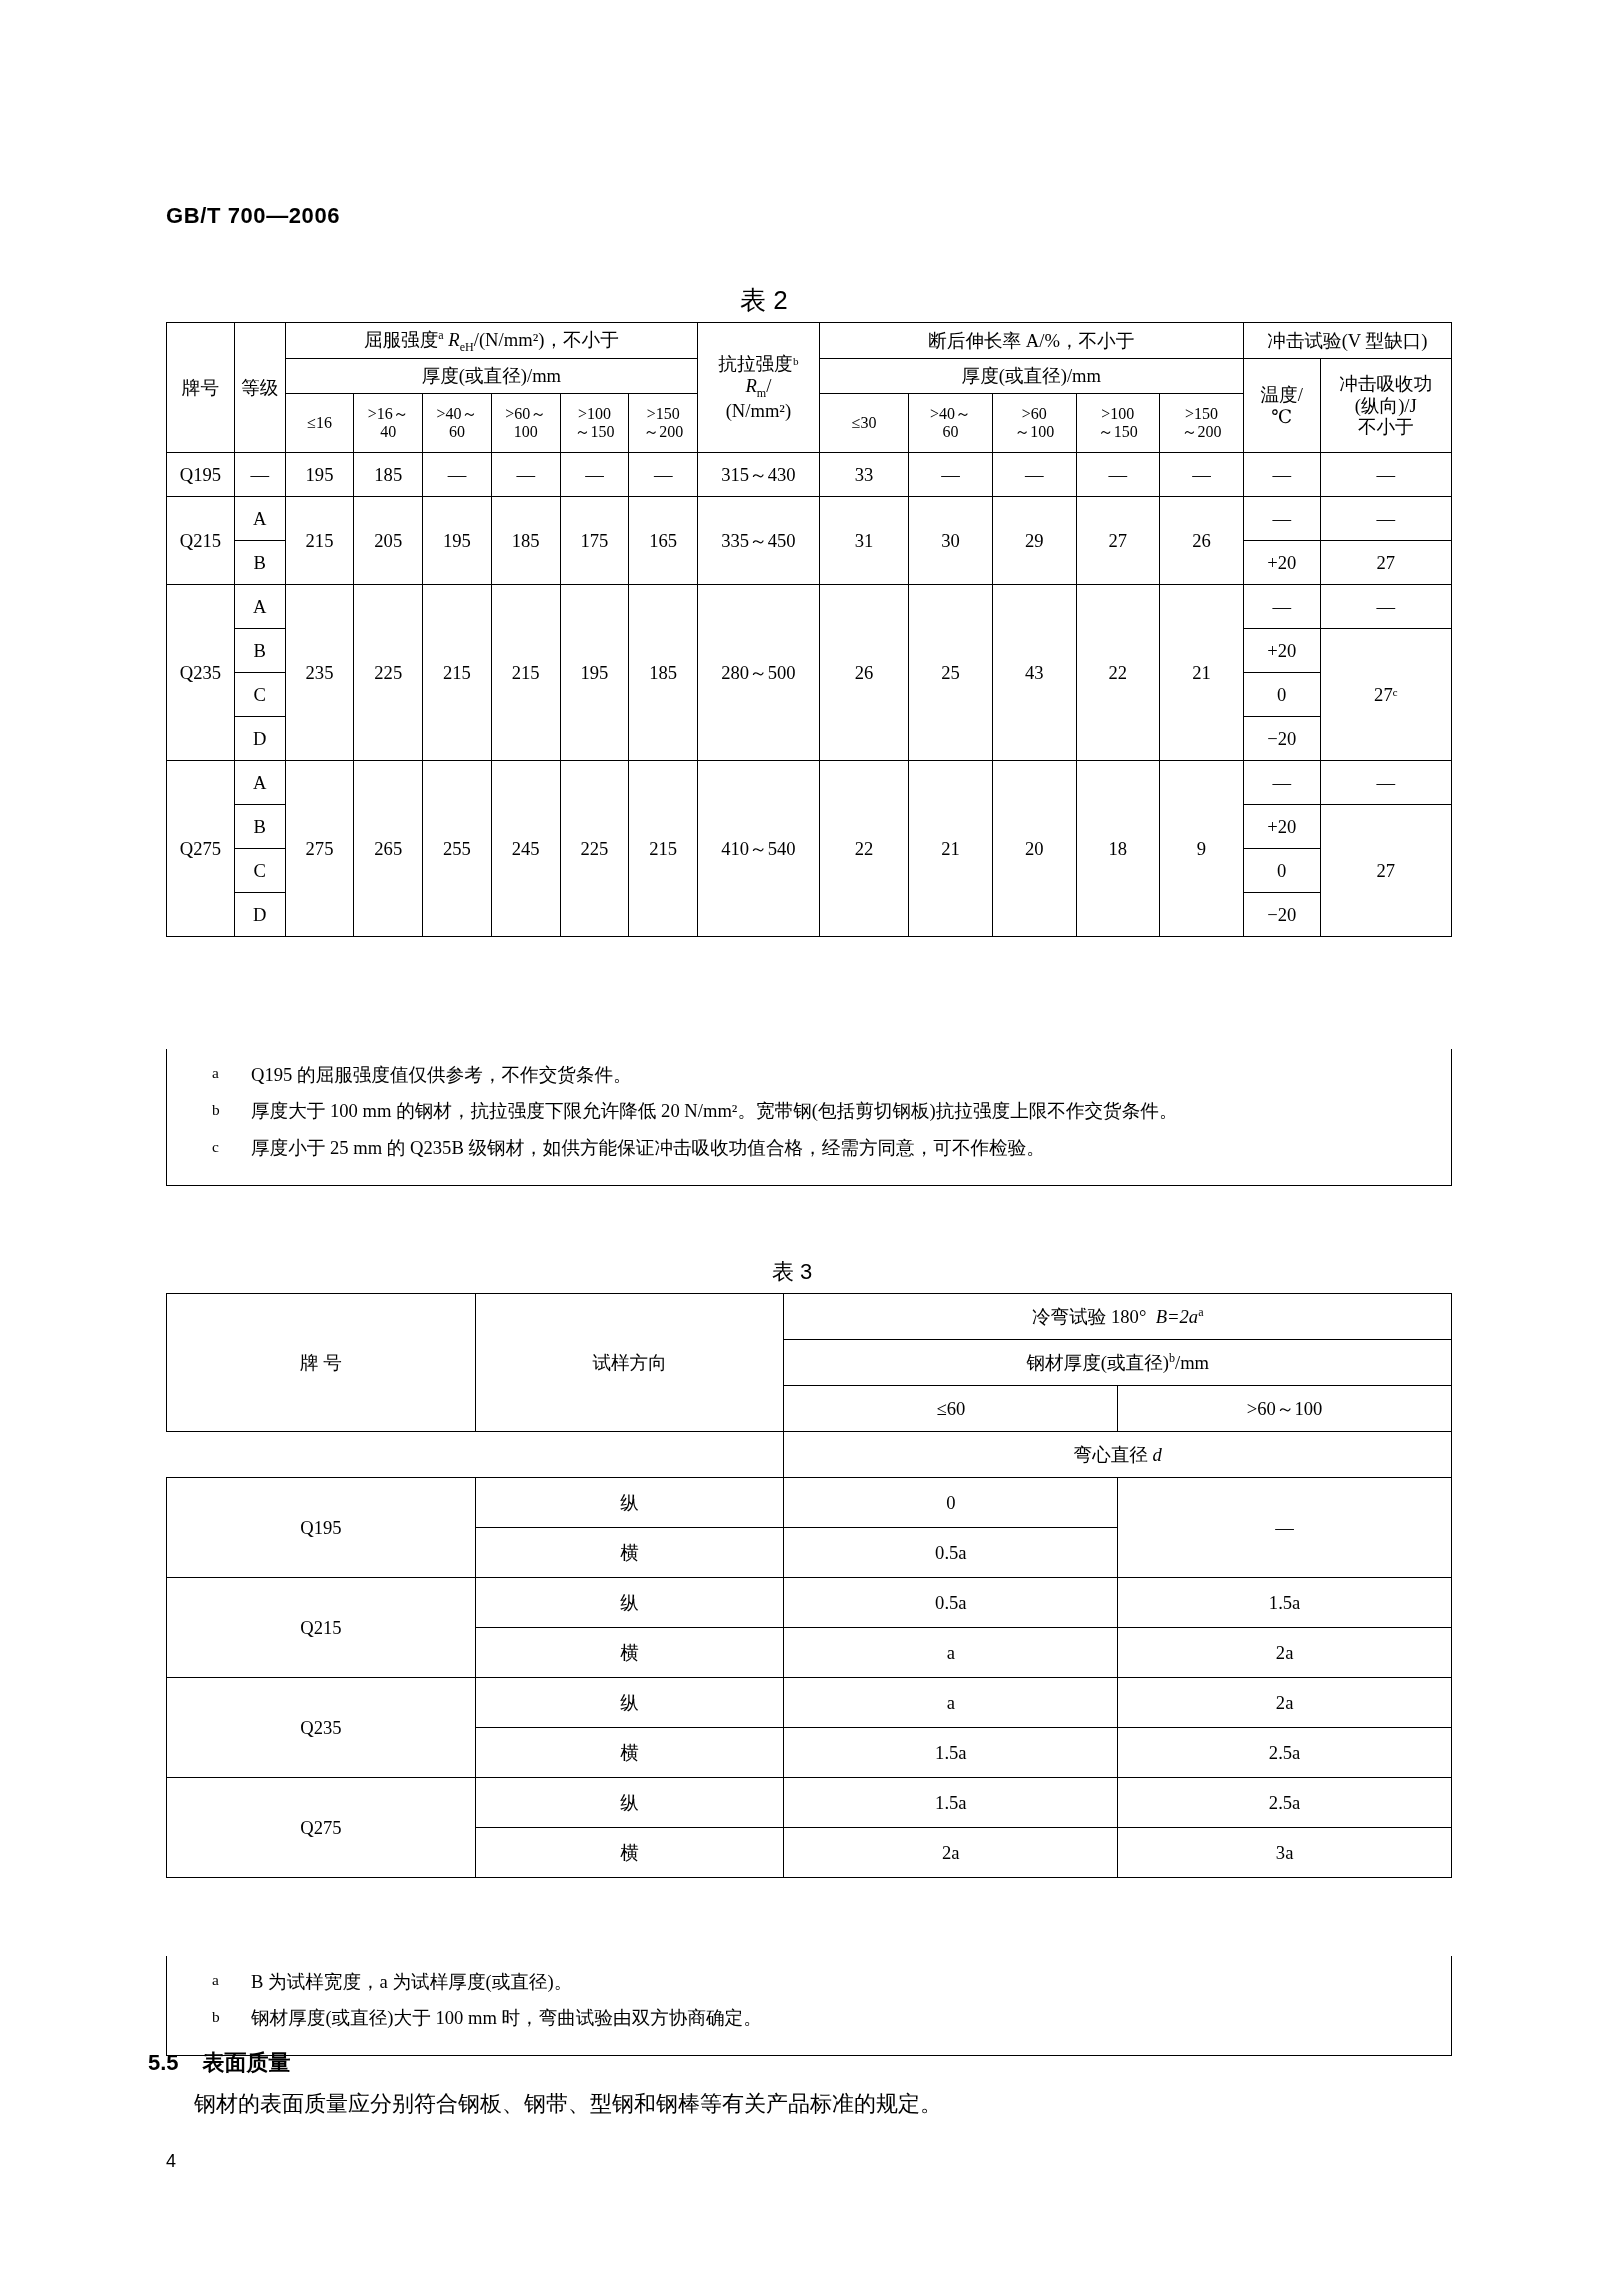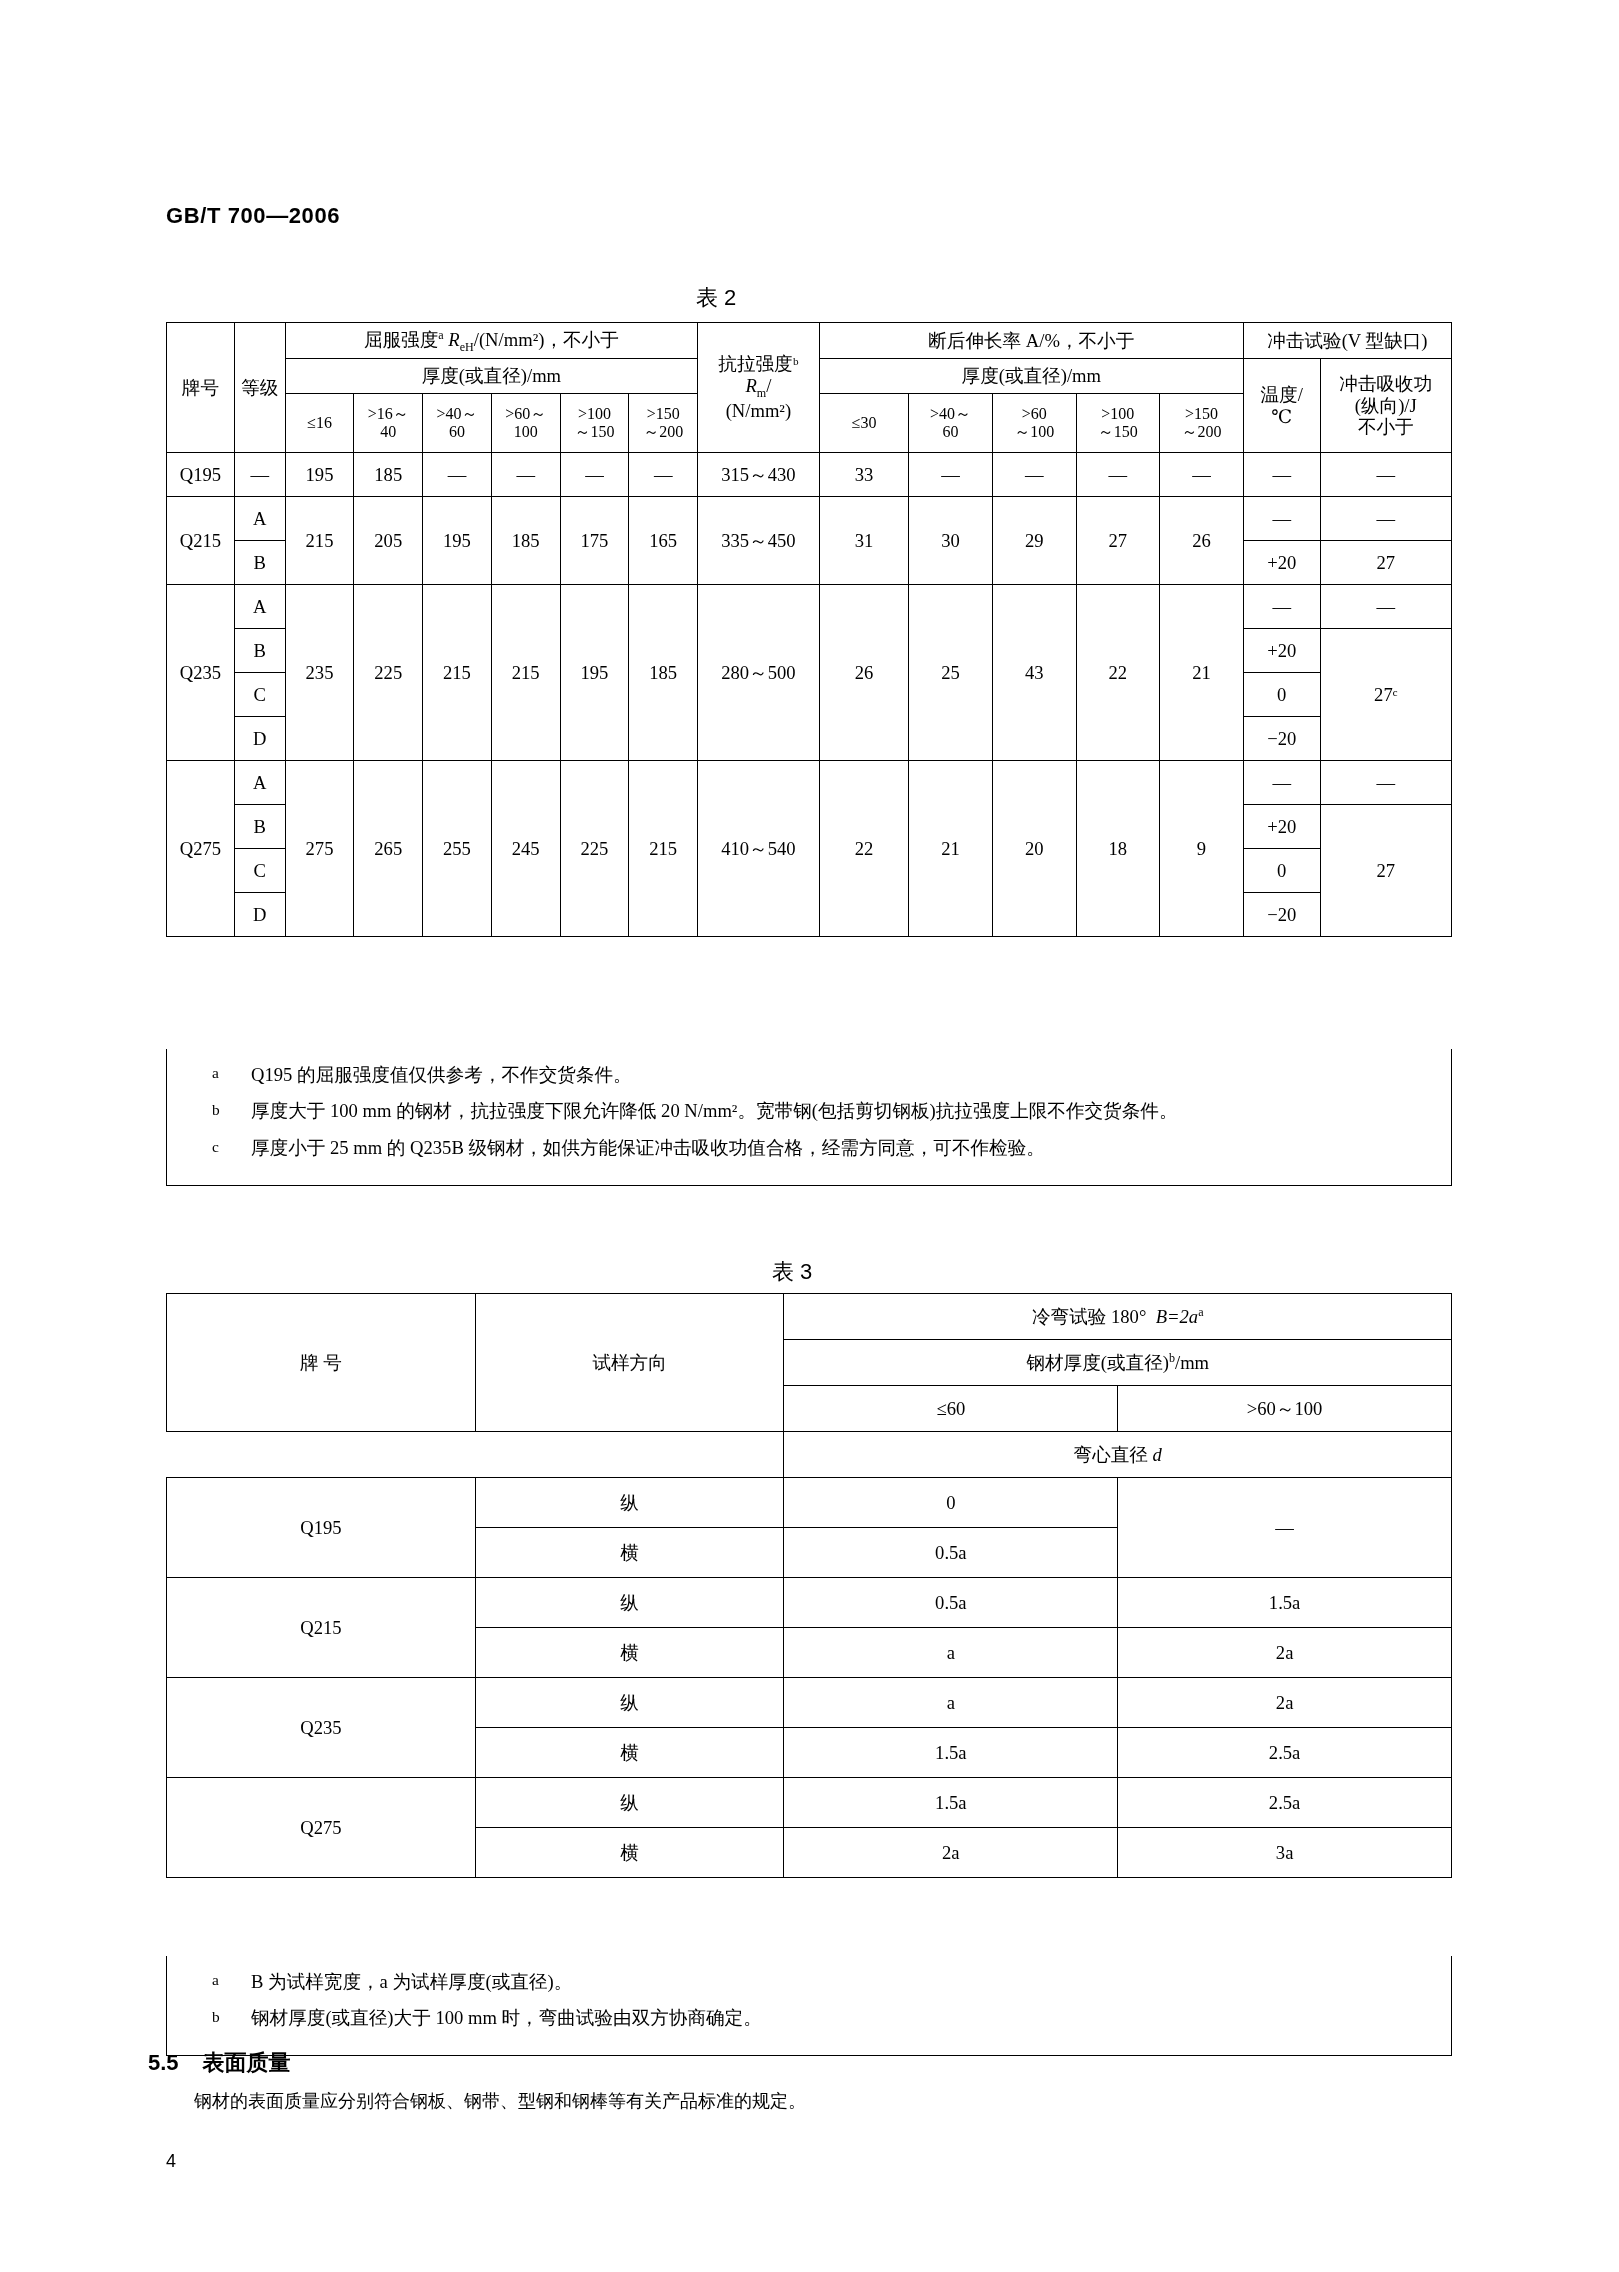--- a/index.html
+++ b/index.html
@@ -30,23 +30,23 @@
     text-align: right;
   }
   .tbl-caption {
     text-align: center;
     font-size: 22px;
     font-family: "Liberation Sans", "DejaVu Sans", sans-serif;
     margin: 0;
   }
   .caption2 {
     position: absolute;
-    left: 696px;
+    left: 740px;
     top: 283px;
-    font-size: 22px;
+    font-size: 26px;
   }
   .caption3 {
     position: absolute;
     left: 772px;
     top: 1257px;
     font-size: 22px;
   }
   table {
     border-collapse: collapse;
     font-size: 18.6px;
@@ -121,21 +121,21 @@
     position: absolute;
     left: 148px;
     font-size: 22px;
     font-family: "Liberation Sans", "DejaVu Sans", sans-serif;
     font-weight: bold;
   }
   .sec-num { margin-right: 24px; }
   .body-par {
     position: absolute;
     left: 148px;
-    font-size: 18px;
+    font-size: 22px;
     font-family: "Liberation Serif", "DejaVu Serif", serif;
   }
   .pagenum {
     position: absolute;
     left: 166px;
     top: 2151px;
     font-family: "Liberation Sans", "DejaVu Sans", sans-serif;
     font-size: 18px;
   }
   .two-line {

